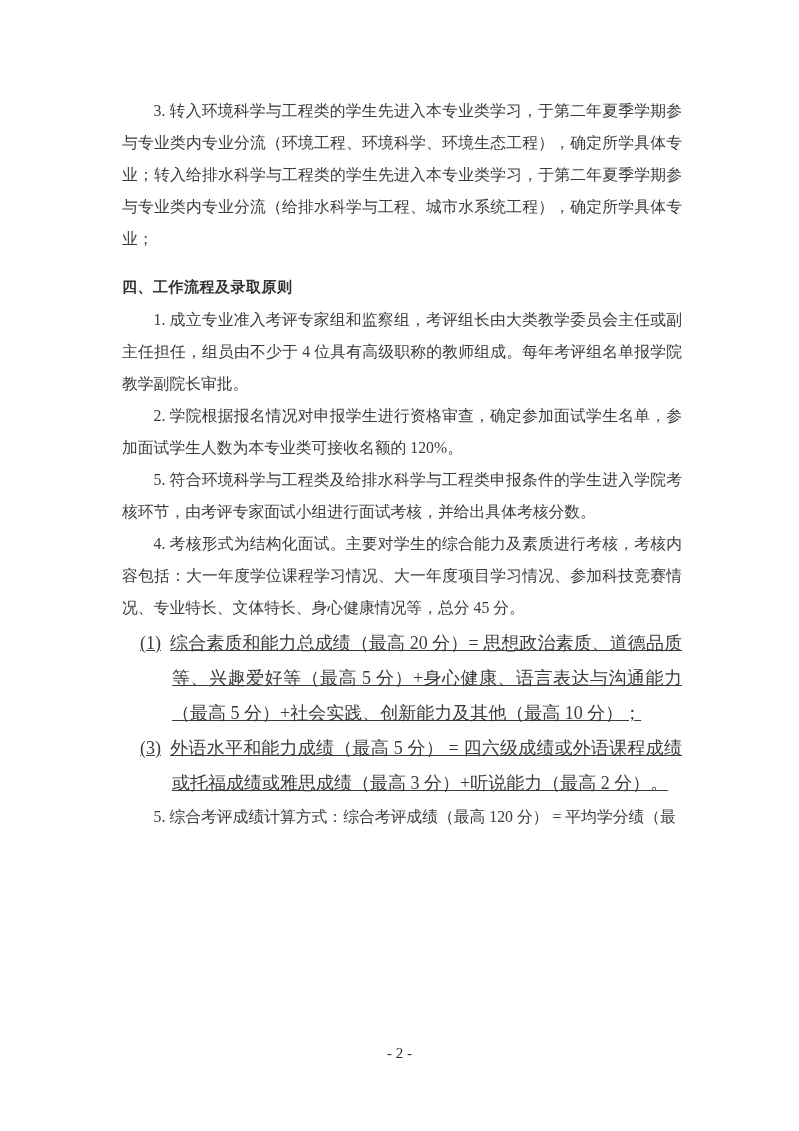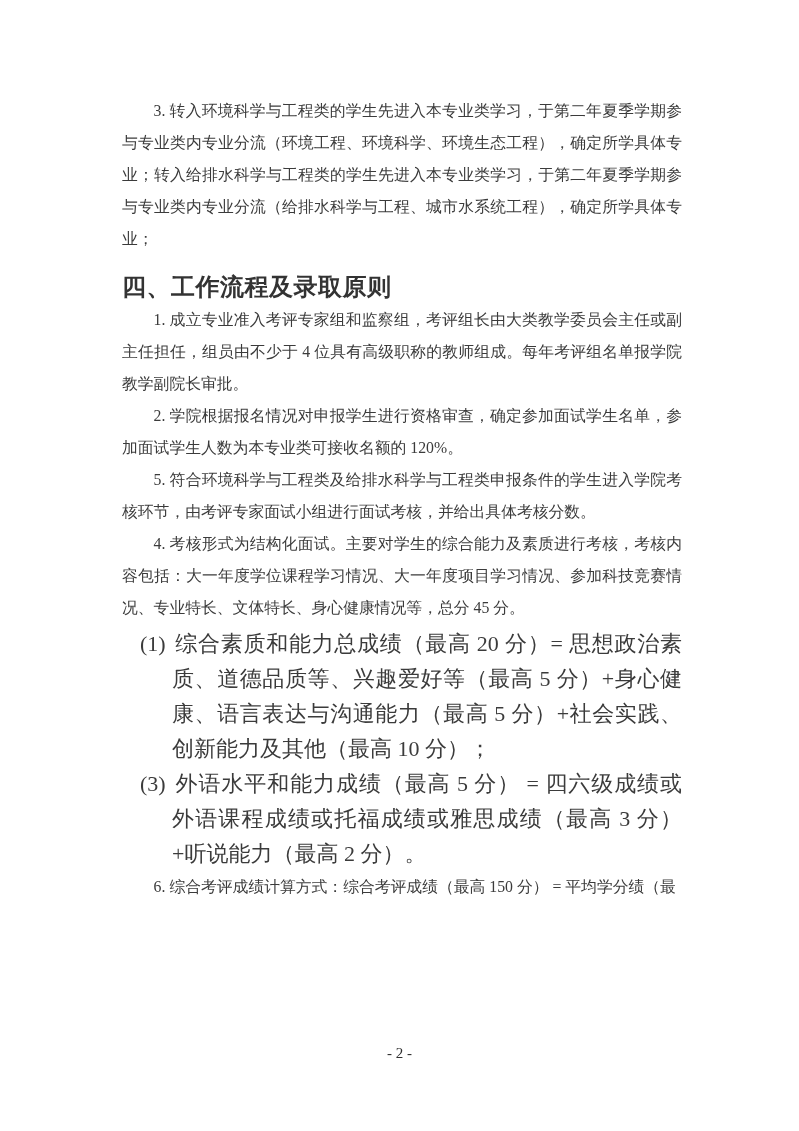--- a/index.html
+++ b/index.html
@@ -35,36 +35,37 @@
     text-align: justify;
     letter-spacing: 0;
     word-break: break-all;
   }
   .para.indent {
     text-indent: 2em;
   }
   .heading {
     margin: 15px 0 0 0;
     font-family: "Liberation Sans", "DejaVu Sans", sans-serif;
-    font-size: 24px;
+    font-size: 15px;
     line-height: 34px;
     font-weight: 700;
     color: #333333;
     letter-spacing: 0.5px;
   }
   .score-list {
     margin-top: 2px;
   }
   .score-item {
     padding-left: 50px;
     text-indent: -32px;
-    font-size: 22px;
+    font-size: 18px;
     line-height: 35px;
     text-align: justify;
     word-break: break-all;
+    text-decoration: underline;
   }
   .score-item .marker {
     margin-right: 9px;
   }
   .footer {
     position: absolute;
     left: 0;
     top: 1042px;
     width: 799px;
     text-align: center;
@@ -94,18 +95,18 @@
 
     <div class="score-list">
       <div class="score-item">
         <span class="marker">(1)</span><span>综合素质和能力总成绩（最高 20 分）= 思想政治素质、道德品质等、兴趣爱好等（最高 5 分）+身心健康、语言表达与沟通能力（最高 5 分）+社会实践、创新能力及其他（最高 10 分）；</span>
       </div>
       <div class="score-item">
         <span class="marker">(3)</span><span>外语水平和能力成绩（最高 5 分） = 四六级成绩或外语课程成绩或托福成绩或雅思成绩（最高 3 分）+听说能力（最高 2 分）。</span>
       </div>
     </div>
 
-    <p class="para indent">6. 综合考评成绩计算方式：综合考评成绩（最高 150 分） = 平均学分绩（最</p>
+    <p class="para indent">5. 综合考评成绩计算方式：综合考评成绩（最高 120 分） = 平均学分绩（最</p>
 
   </div>
 
   <div class="footer">- 2 -</div>
 </div>
 
 </body></html>

